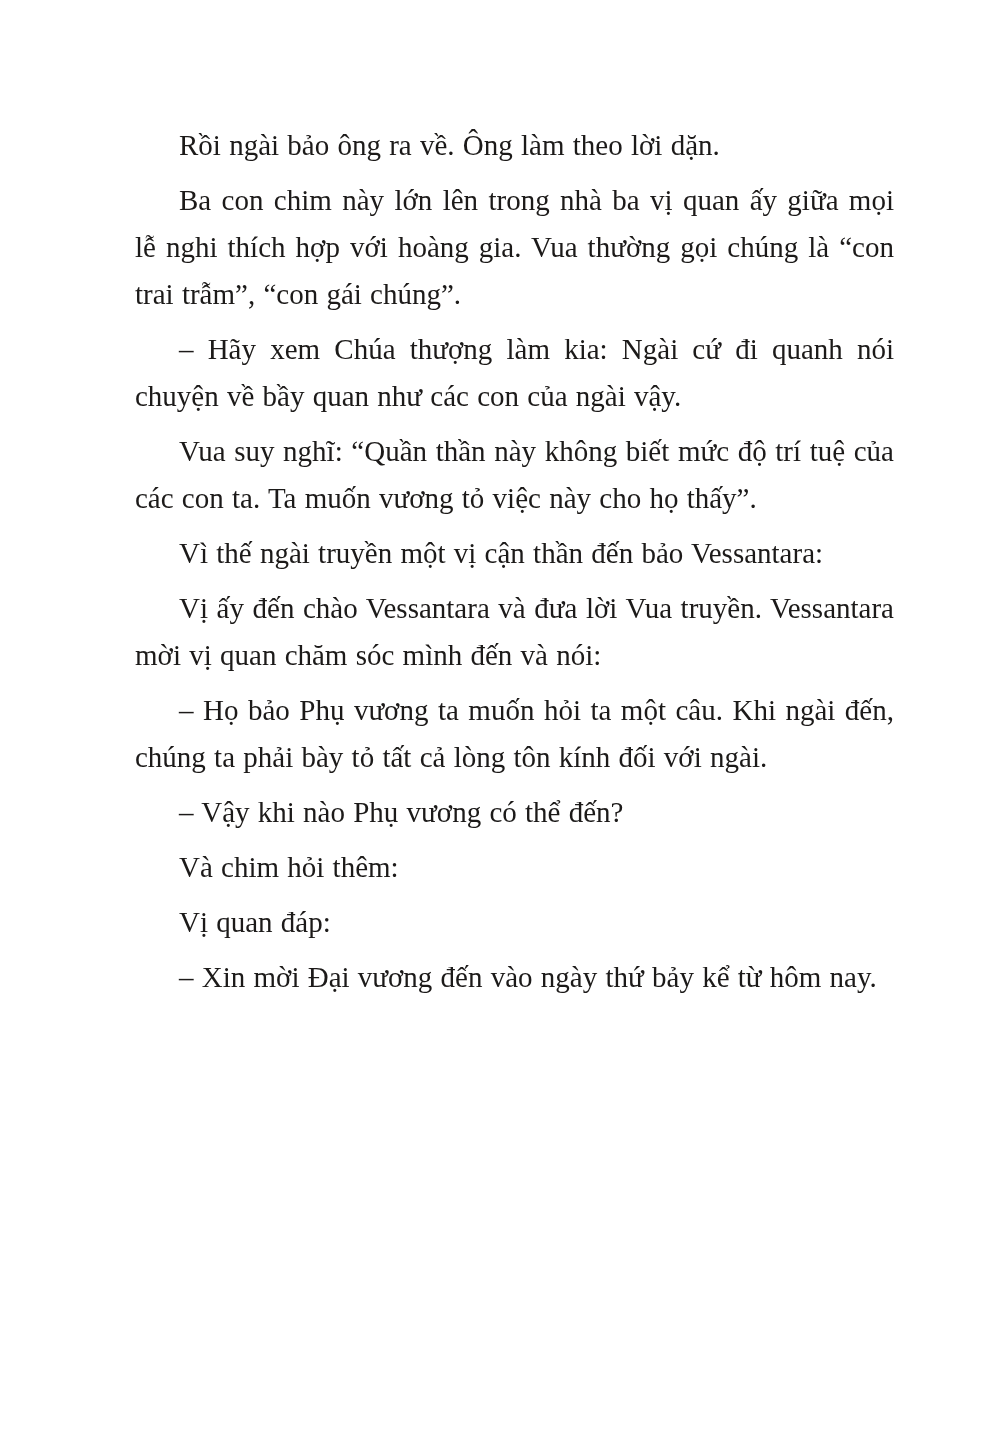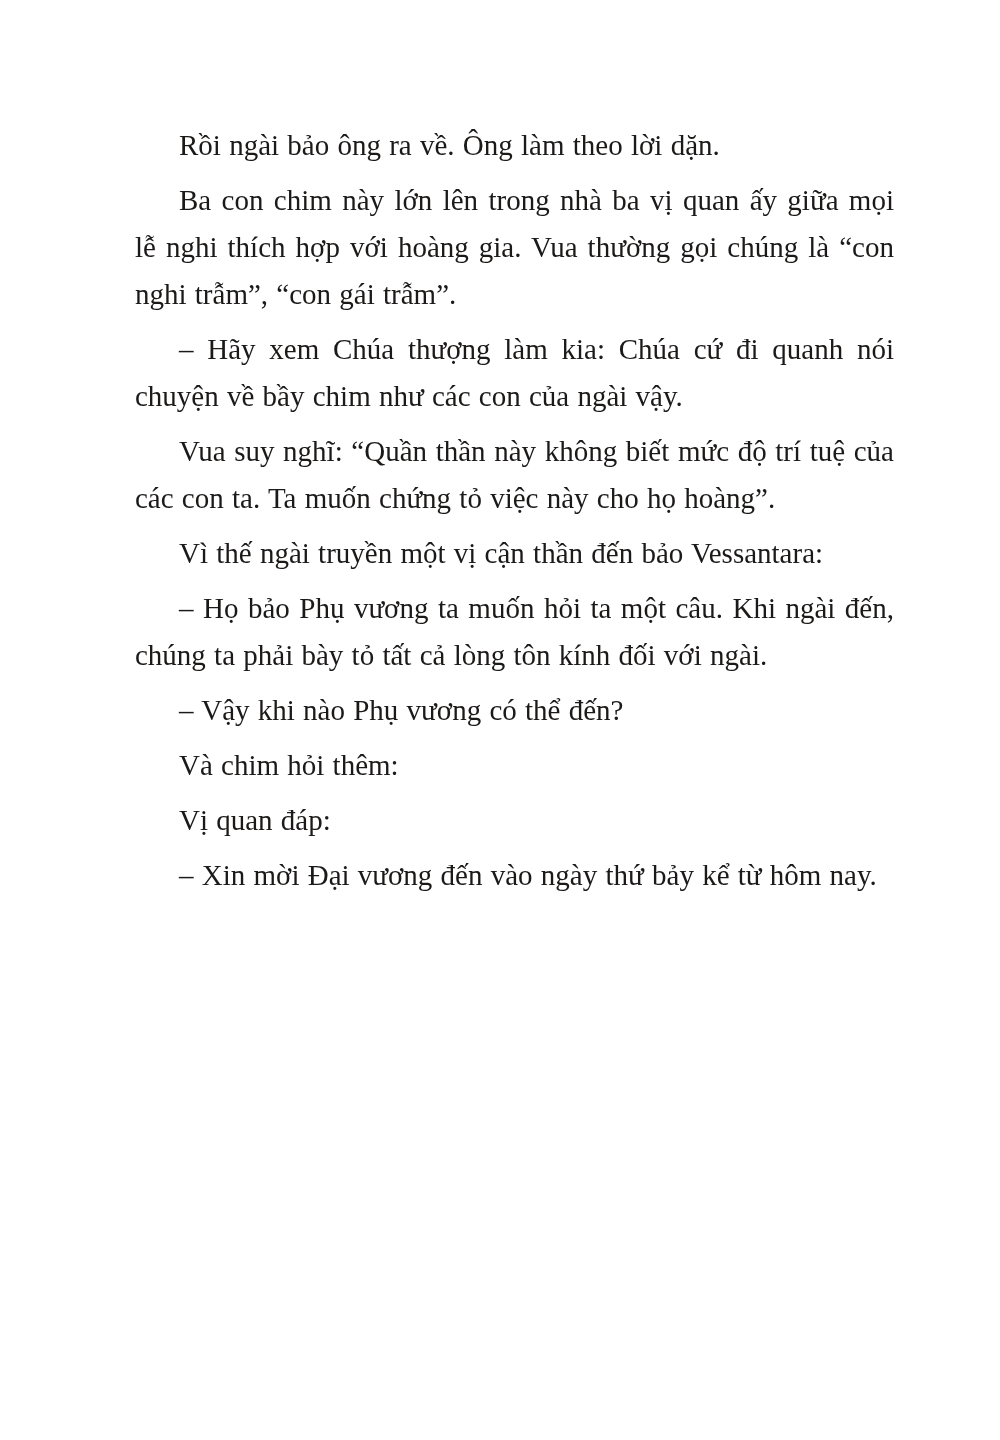--- a/index.html
+++ b/index.html
@@ -54,24 +54,25 @@
     text-transform: uppercase;
   }
 </style>
 </head>
 <body>
 
 <div class="page">
 
   <div class="content">
     <p>Rồi ngài bảo ông ra về. Ông làm theo lời dặn.</p>
-    <p>Ba con chim này lớn lên trong nhà ba vị quan ấy giữa mọi lễ nghi thích hợp với hoàng gia. Vua thường gọi chúng là “con nghi trẫm”, “con gái trẫm”.</p>
-    <p>– Hãy xem Chúa thượng làm kia: Chúa cứ đi quanh nói chuyện về bầy chim như các con của ngài vậy.</p>
-    <p>Vua suy nghĩ: “Quần thần này không biết mức độ trí tuệ của các con ta. Ta muốn chứng tỏ việc này cho họ hoàng”.</p>
+    <p>Ba con chim này lớn lên trong nhà ba vị quan ấy giữa mọi lễ nghi thích hợp với hoàng gia. Vua thường gọi chúng là “con trai trẫm”, “con gái chúng”.</p>
+    <p>– Hãy xem Chúa thượng làm kia: Ngài cứ đi quanh nói chuyện về bầy quan như các con của ngài vậy.</p>
+    <p>Vua suy nghĩ: “Quần thần này không biết mức độ trí tuệ của các con ta. Ta muốn vương tỏ việc này cho họ thấy”.</p>
     <p>Vì thế ngài truyền một vị cận thần đến bảo Vessantara:</p>
+    <p>Vị ấy đến chào Vessantara và đưa lời Vua truyền. Vessantara mời vị quan chăm sóc mình đến và nói:</p>
     <p>– Họ bảo Phụ vương ta muốn hỏi ta một câu. Khi ngài đến, chúng ta phải bày tỏ tất cả lòng tôn kính đối với ngài.</p>
     <p>– Vậy khi nào Phụ vương có thể đến?</p>
     <p>Và chim hỏi thêm:</p>
     <p>Vị quan đáp:</p>
     <p>– Xin mời Đại vương đến vào ngày thứ bảy kể từ hôm nay.</p>
   </div>
 
   <div class="footer">
     <span class="page-number">428</span>
     <span class="running-title">VUA PASENADI</span>

